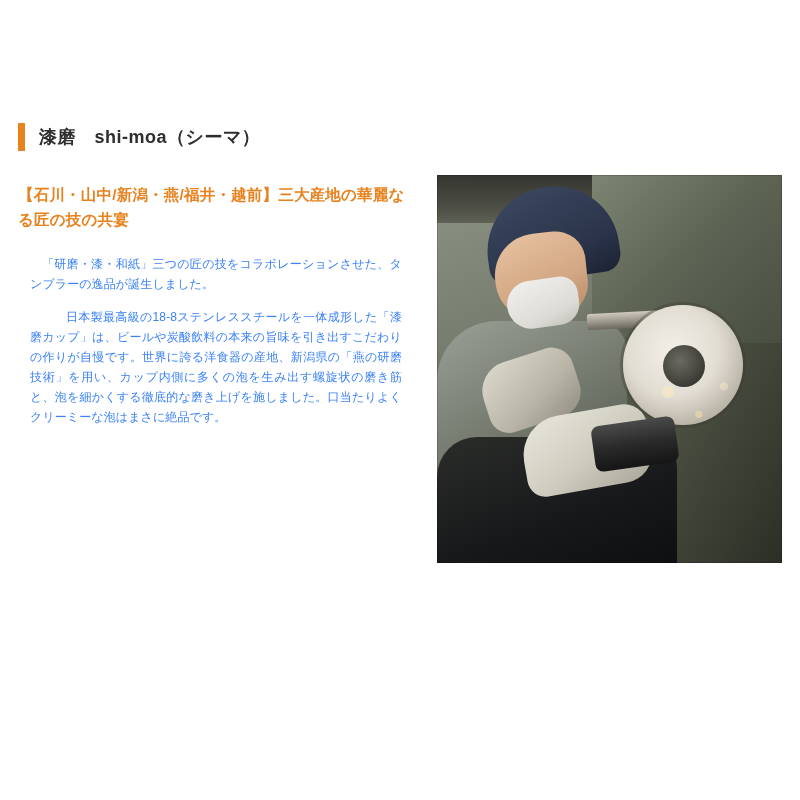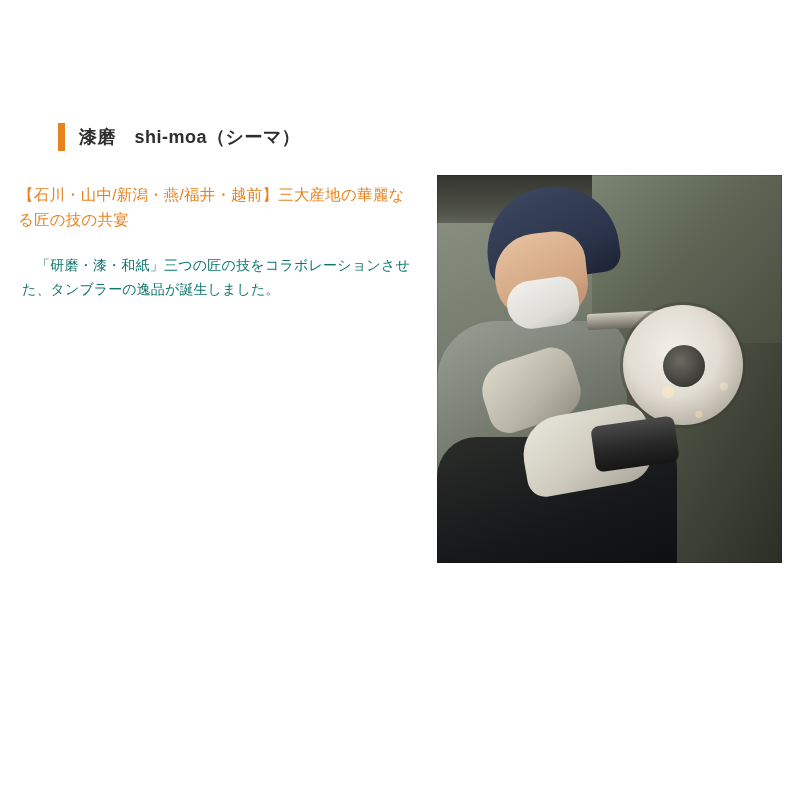--- a/index.html
+++ b/index.html
@@ -22,21 +22,20 @@
   }
 
   
   .heading {
     position: absolute;
     left: 18px;
     top: 122px;
     display: flex;
     align-items: center;
     height: 30px;
-    margin-left: 40px;
   }
   .heading-bar {
     width: 7px;
     height: 28px;
     background: #e8821e;
     margin-right: 14px;
     flex: none;
   }
   .heading-text {
     font-size: 18px;
@@ -49,30 +48,30 @@
   
   .left-col {
     position: absolute;
     left: 18px;
     top: 182px;
     width: 396px;
   }
   .lead {
     color: #e8821e;
     font-size: 15.5px;
-    font-weight: normal;
+    font-weight: bold;
     line-height: 1.62;
     margin: 0 0 22px 0;
     letter-spacing: 0.2px;
   }
   .body-copy p {
-    margin: 4px;
-    font-size: 14px;
+    margin: 12px;
+    font-size: 12px;
     line-height: 1.68;
-    color: #0f766e;
+    color: #3b82f6;
     letter-spacing: 0.1px;
     text-align: justify;
     text-justify: inter-character;
   }
   .body-copy p.indent {
     text-indent: 1em;
   }
   .body-copy p.indent-wide {
     text-indent: 3em;
   }
@@ -260,20 +259,21 @@
   <div class="heading">
     <div class="heading-bar"></div>
     <div class="heading-text">漆磨　shi-moa（シーマ）</div>
   </div>
 
   <div class="left-col">
     <p class="lead">【石川・山中/新潟・燕/福井・越前】三大産地の華麗なる匠の技の共宴</p>
 
     <div class="body-copy">
       <p class="indent">「研磨・漆・和紙」三つの匠の技をコラボレーションさせた、タンブラーの逸品が誕生しました。</p>
+      <p class="indent-wide">日本製最高級の18-8ステンレススチールを一体成形した「漆磨カップ」は、ビールや炭酸飲料の本来の旨味を引き出すこだわりの作りが自慢です。世界に誇る洋食器の産地、新潟県の「燕の研磨技術」を用い、カップ内側に多くの泡を生み出す螺旋状の磨き筋と、泡を細かくする徹底的な磨き上げを施しました。口当たりよくクリーミーな泡はまさに絶品です。</p>
     </div>
   </div>
 
   <div class="photo-wrap">
     <div class="photo"></div>
     <div class="m-dark-top"></div>
     <div class="m-block"></div>
     <div class="m-block2"></div>
     <div class="shoulder"></div>
     <div class="cap-head"></div>

